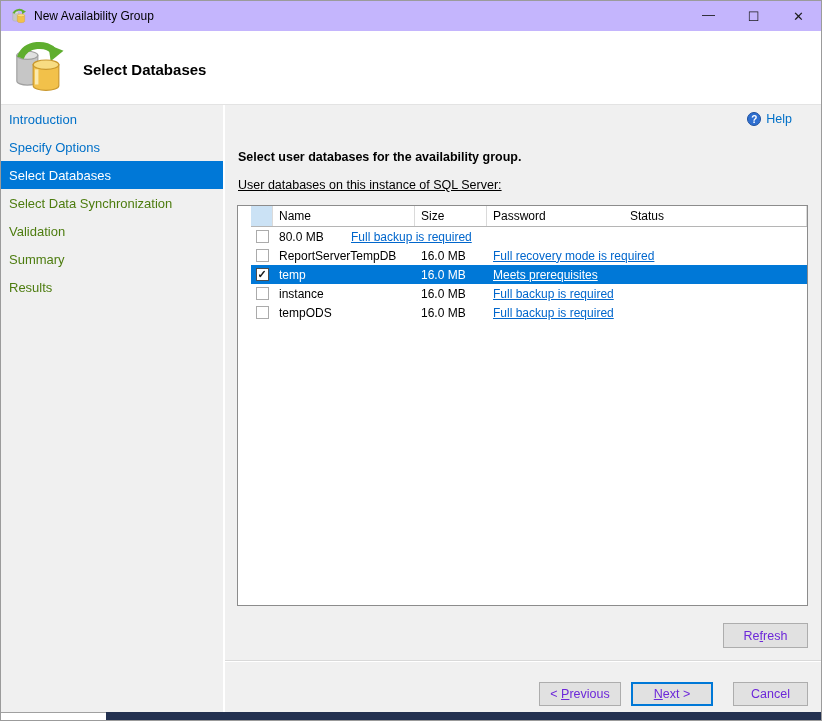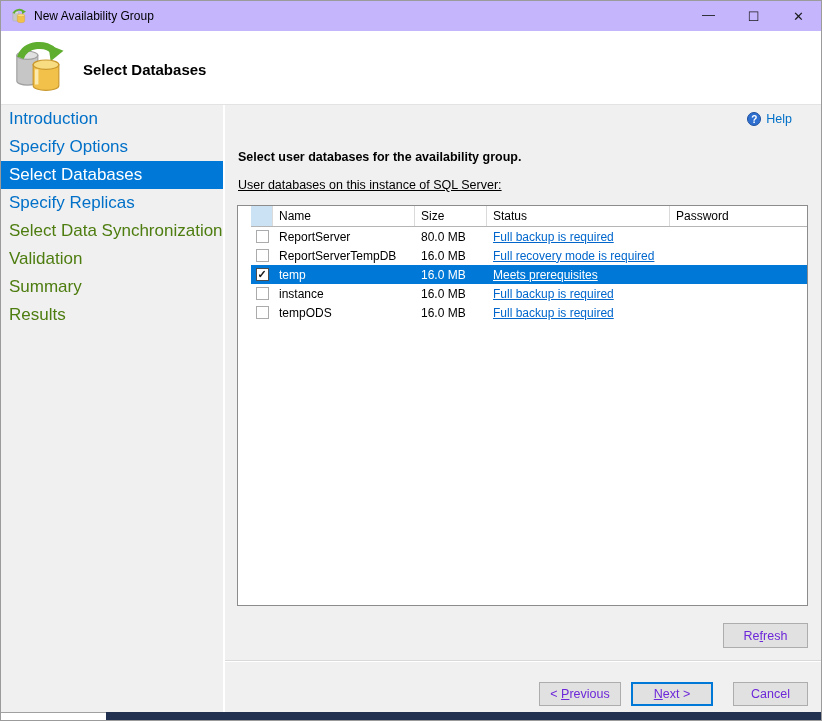--- a/index.html
+++ b/index.html
@@ -34,21 +34,21 @@
   .header-band .big-icon { position:absolute; left:10px; top:6px; }
   .header-band .page-title {
     position:absolute; left:82px; top:30px; font-size:15px; font-weight:bold; color:#000;
   }
 
   
   .sidebar { position:absolute; left:0; top:104px; width:222px; bottom:8px; background:#f0f0f0; }
   .vsep { position:absolute; left:222px; top:104px; width:2px; bottom:8px; background:#ffffff; }
   .side-item {
     height:28px; display:flex; align-items:center; padding-left:8px;
-    font-size:17px; cursor:default; white-space:nowrap;
+    font-size:13px; cursor:default; white-space:nowrap;
   }
   .side-item.link    { color:#0070c8; }
   .side-item.selected{ color:#ffffff; background:#0078d7; }
   .side-item.disabled{ color:#4d7c0f; }
 
   
   .content { position:absolute; left:224px; top:104px; right:0; bottom:8px; background:#f0f0f0; }
 
   .help-link {
     position:absolute; top:7px; right:29px; display:flex; align-items:center; gap:5px;
@@ -159,21 +159,20 @@
       <ellipse cx="30" cy="22" rx="11" ry="4" fill="#f8dc82" stroke="#c9972c"></ellipse>
       <path d="M22 26 v13" stroke="#fbe9ae" stroke-width="3" fill="none"></path>
     </svg>
     <div class="page-title">Select Databases</div>
   </div>
 
   <div class="sidebar">
     <div class="side-item link">Introduction</div>
     <div class="side-item link">Specify Options</div>
     <div class="side-item selected">Select Databases</div>
-    <div class="side-item link">Specify Replicas</div>
     <div class="side-item disabled">Select Data Synchronization</div>
     <div class="side-item disabled">Validation</div>
     <div class="side-item disabled">Summary</div>
     <div class="side-item disabled">Results</div>
   </div>
   <div class="vsep"></div>
 
   <div class="content">
 
     <div class="help-link">
@@ -183,29 +182,28 @@
 
     <div class="instruction">Select user databases for the availability group.</div>
 
     <div class="list-label"><span>User </span><span class="u">d</span><span>atabases on this instance of SQL Server:</span></div>
 
     <div class="db-table">
       <div class="thead">
         <div class="th cb"></div>
         <div class="th name">Name</div>
         <div class="th size">Size</div>
+        <div class="th password">Password</div>
         <div class="th status">Status</div>
-        <div class="th password">Password</div>
-      </div>
-
-      <div class="trow">
-        <span class="cell cb">
-            <span class="checkbox"></span>
-          </span>
-        <span class="cell name">ReportServer</span>
+      </div>
+
+      <div class="trow">
+        <span class="cell cb">
+            <span class="checkbox"></span>
+          </span>
         <span class="cell size">80.0 MB</span>
         <span class="cell status">
             <a class="status-link">Full backup is required</a>
           </span>
         <span class="cell password"></span>
       </div>
       <div class="trow">
         <span class="cell cb">
             <span class="checkbox"></span>
           </span>

